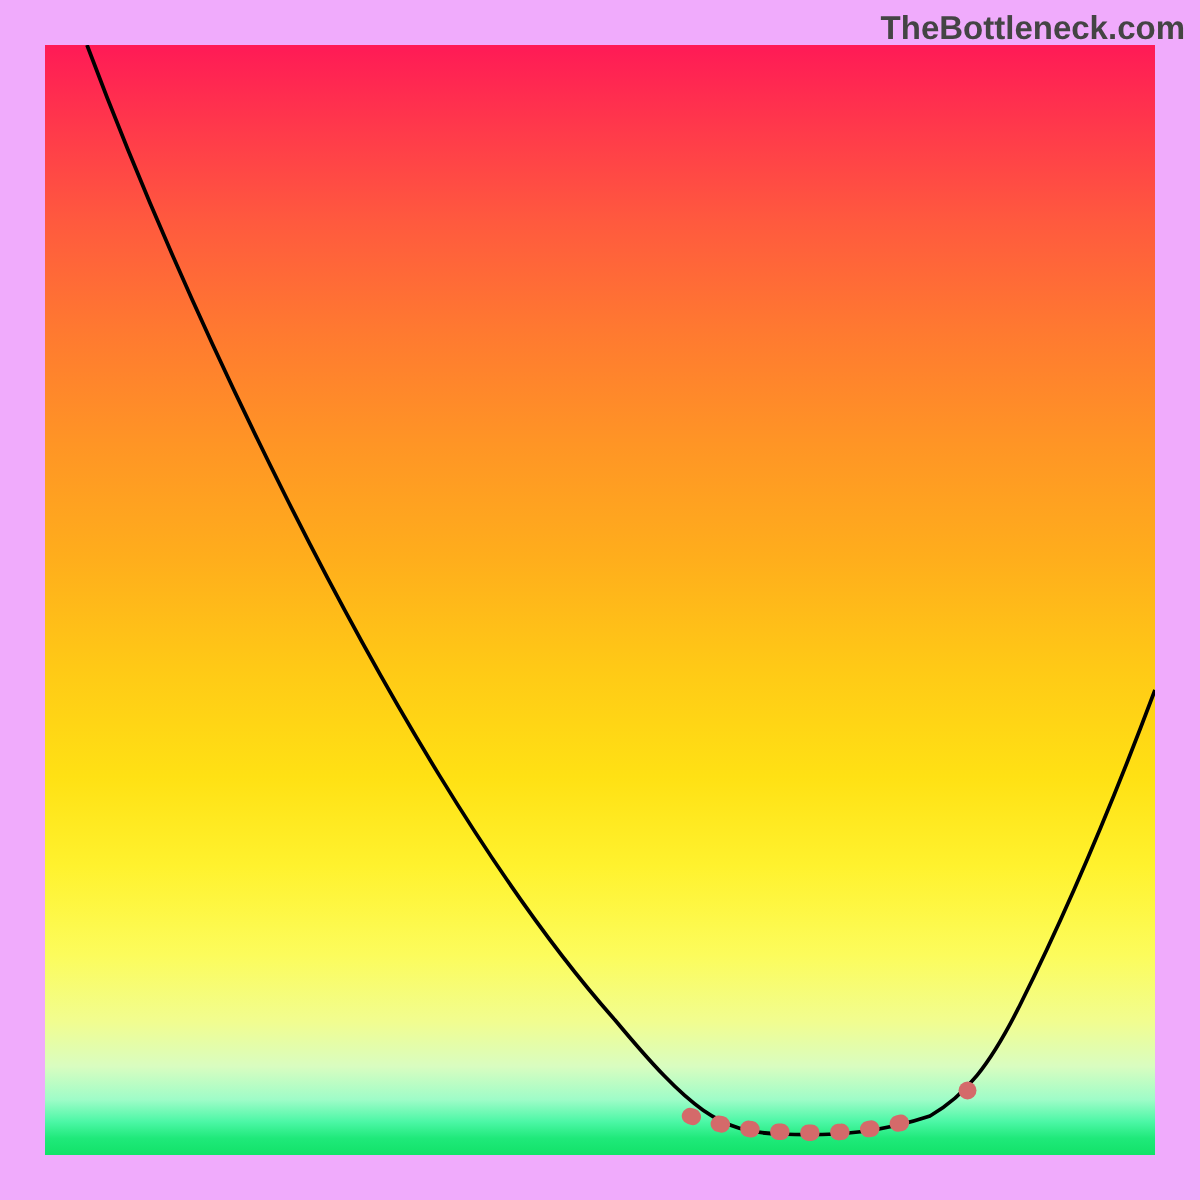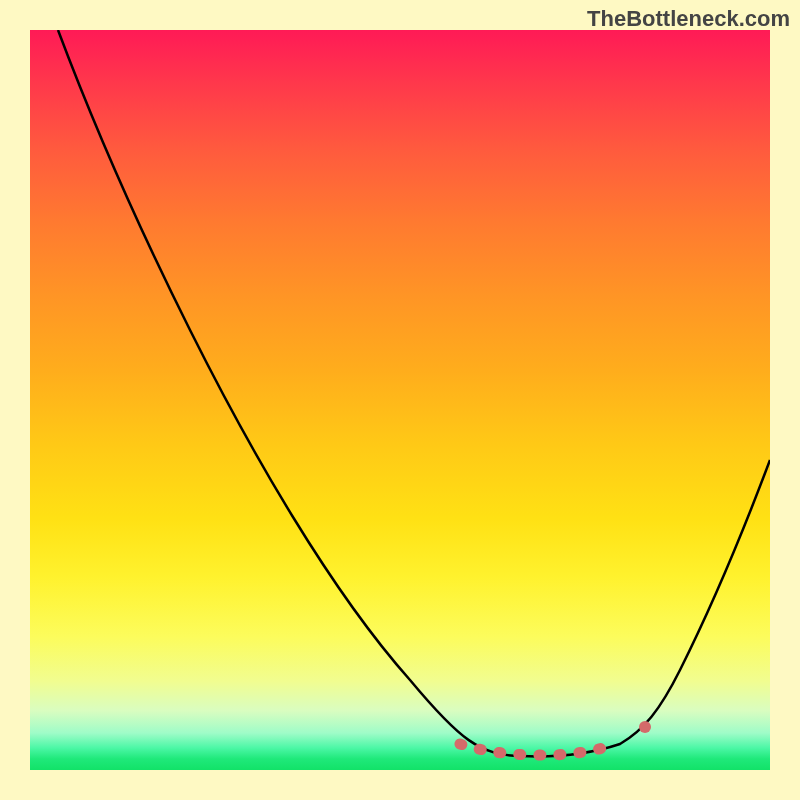--- a/index.html
+++ b/index.html
@@ -8,21 +8,21 @@
     background: #000;
     width: 800px;
     height: 800px;
     overflow: hidden;
     font-family: Arial, Helvetica, sans-serif;
   }
   .container {
     position: relative;
     width: 800px;
     height: 800px;
-    background: #fef9c3;
+    background: #f0abfc;
   }
   .watermark {
     position: absolute;
     top: 6px;
     right: 10px;
     color: #444;
     font-weight: bold;
     font-size: 22px;
     z-index: 10;
   }

